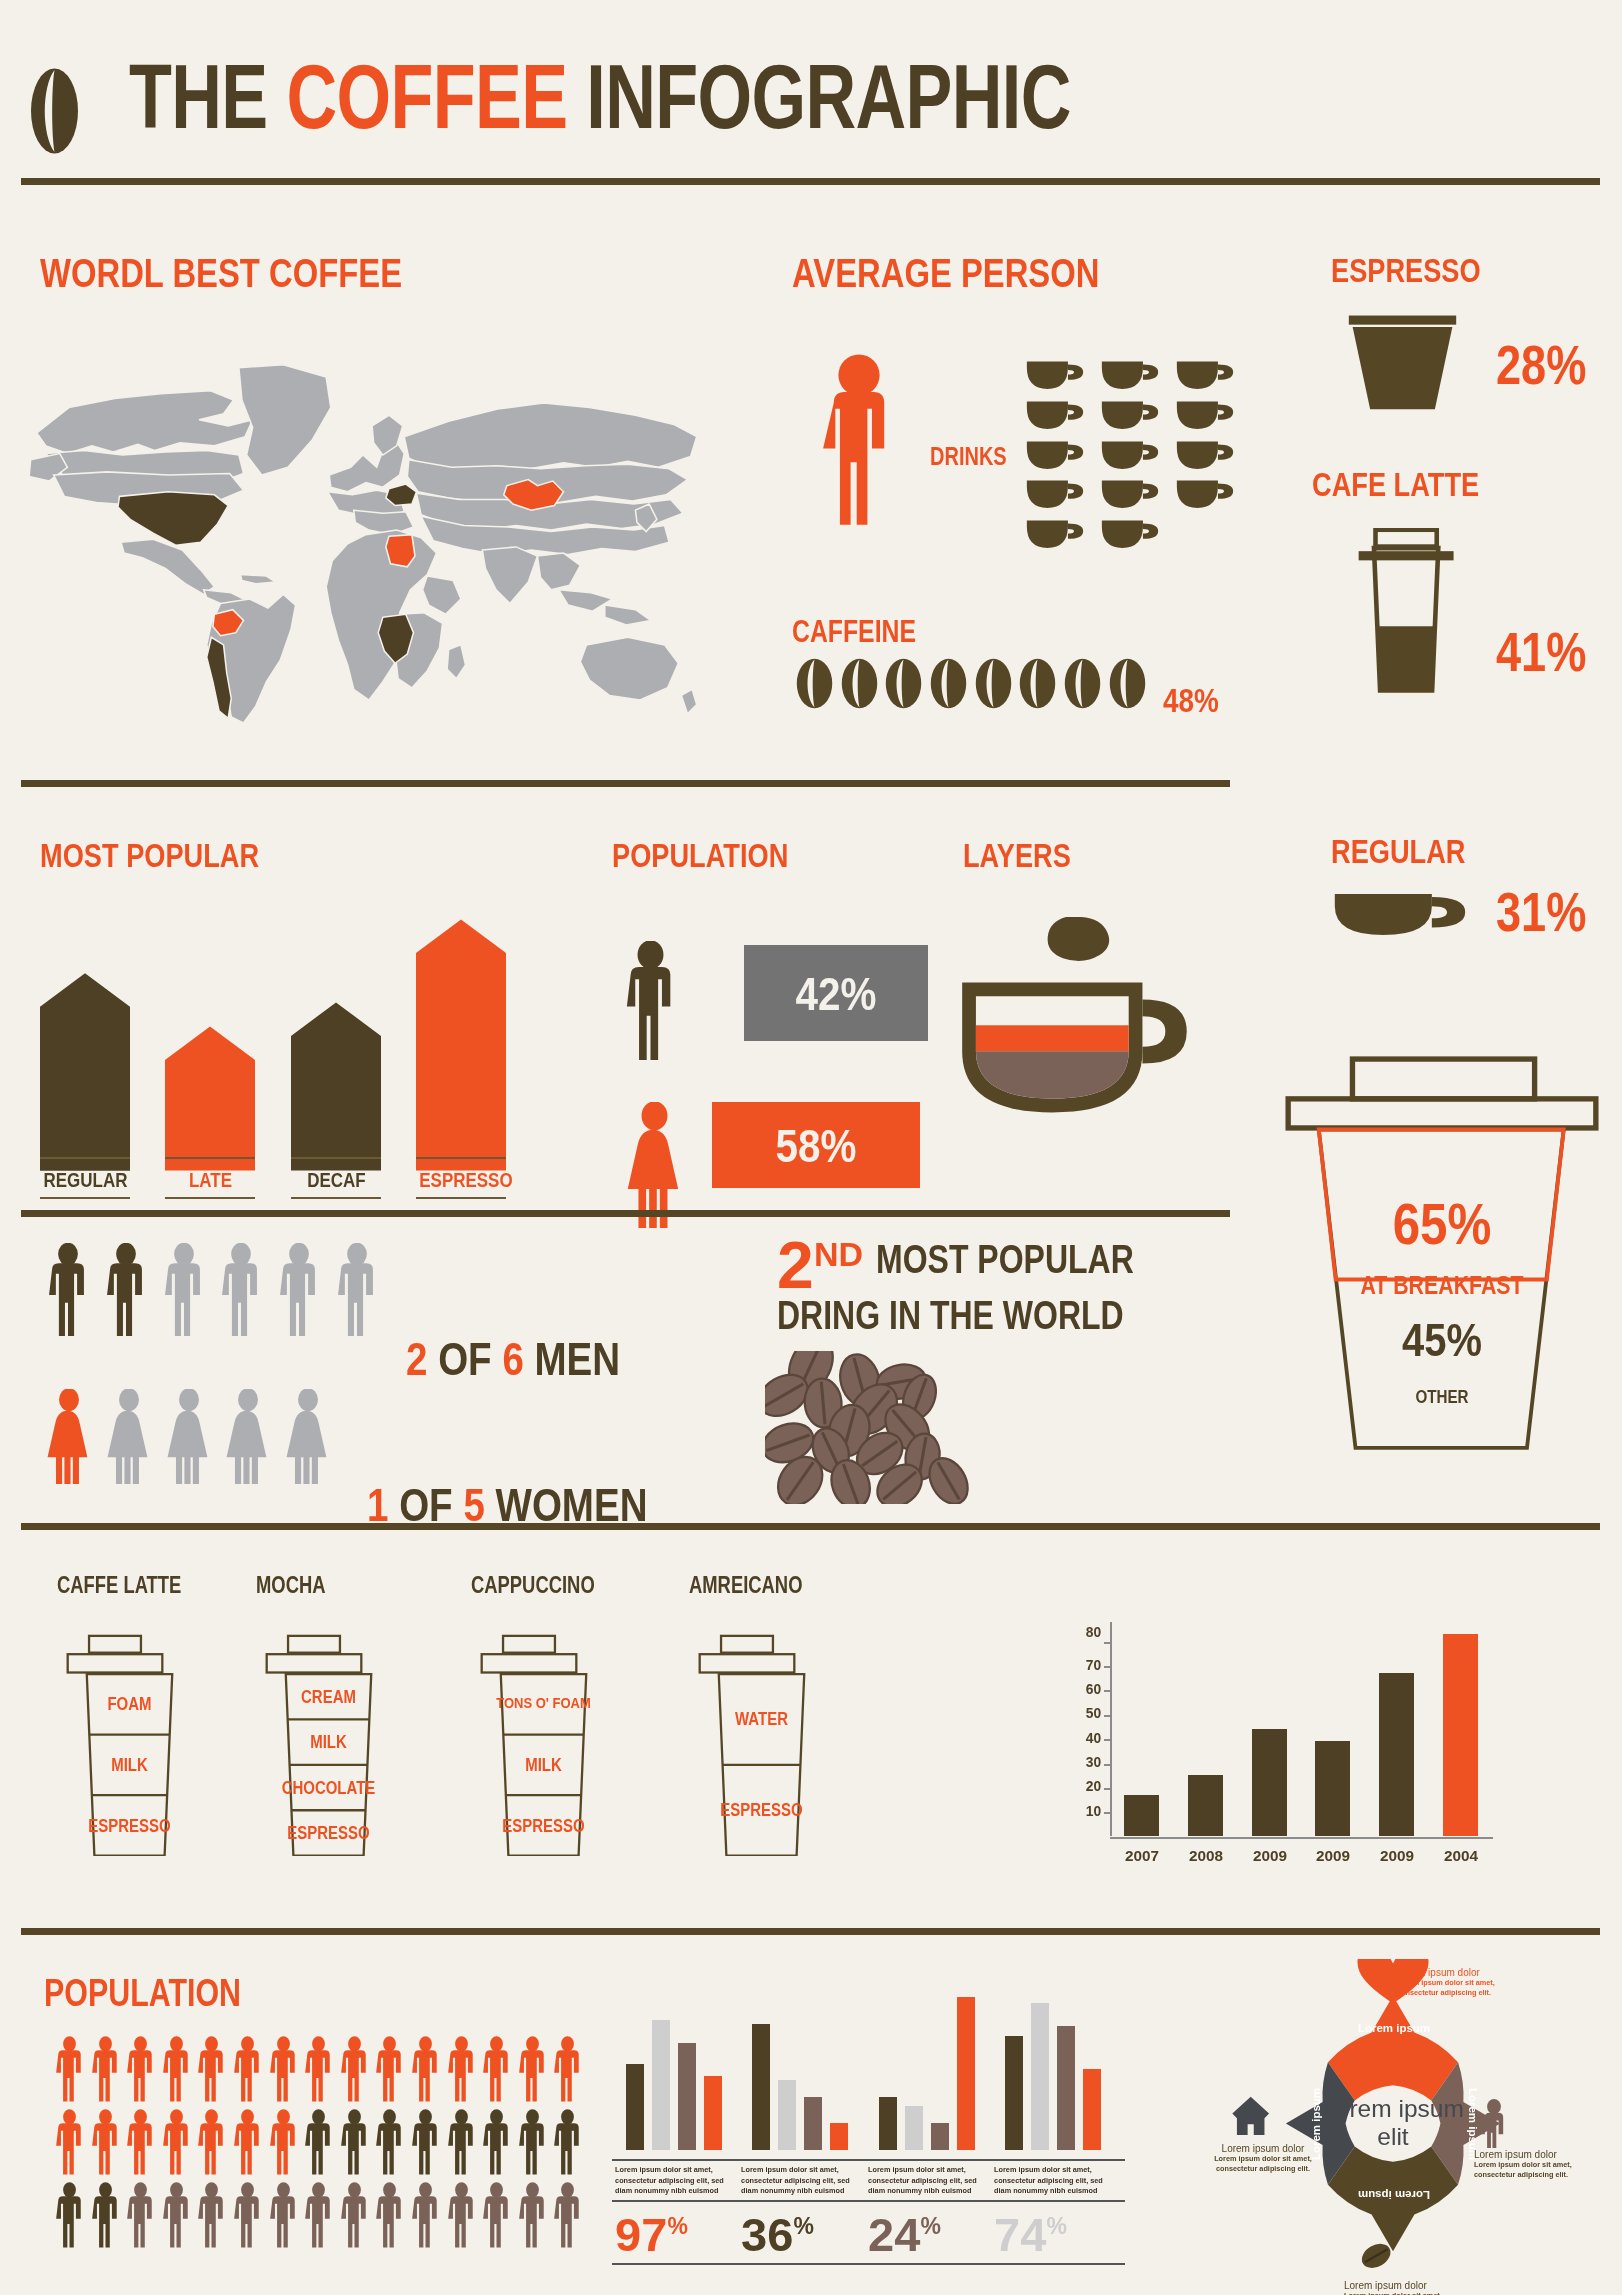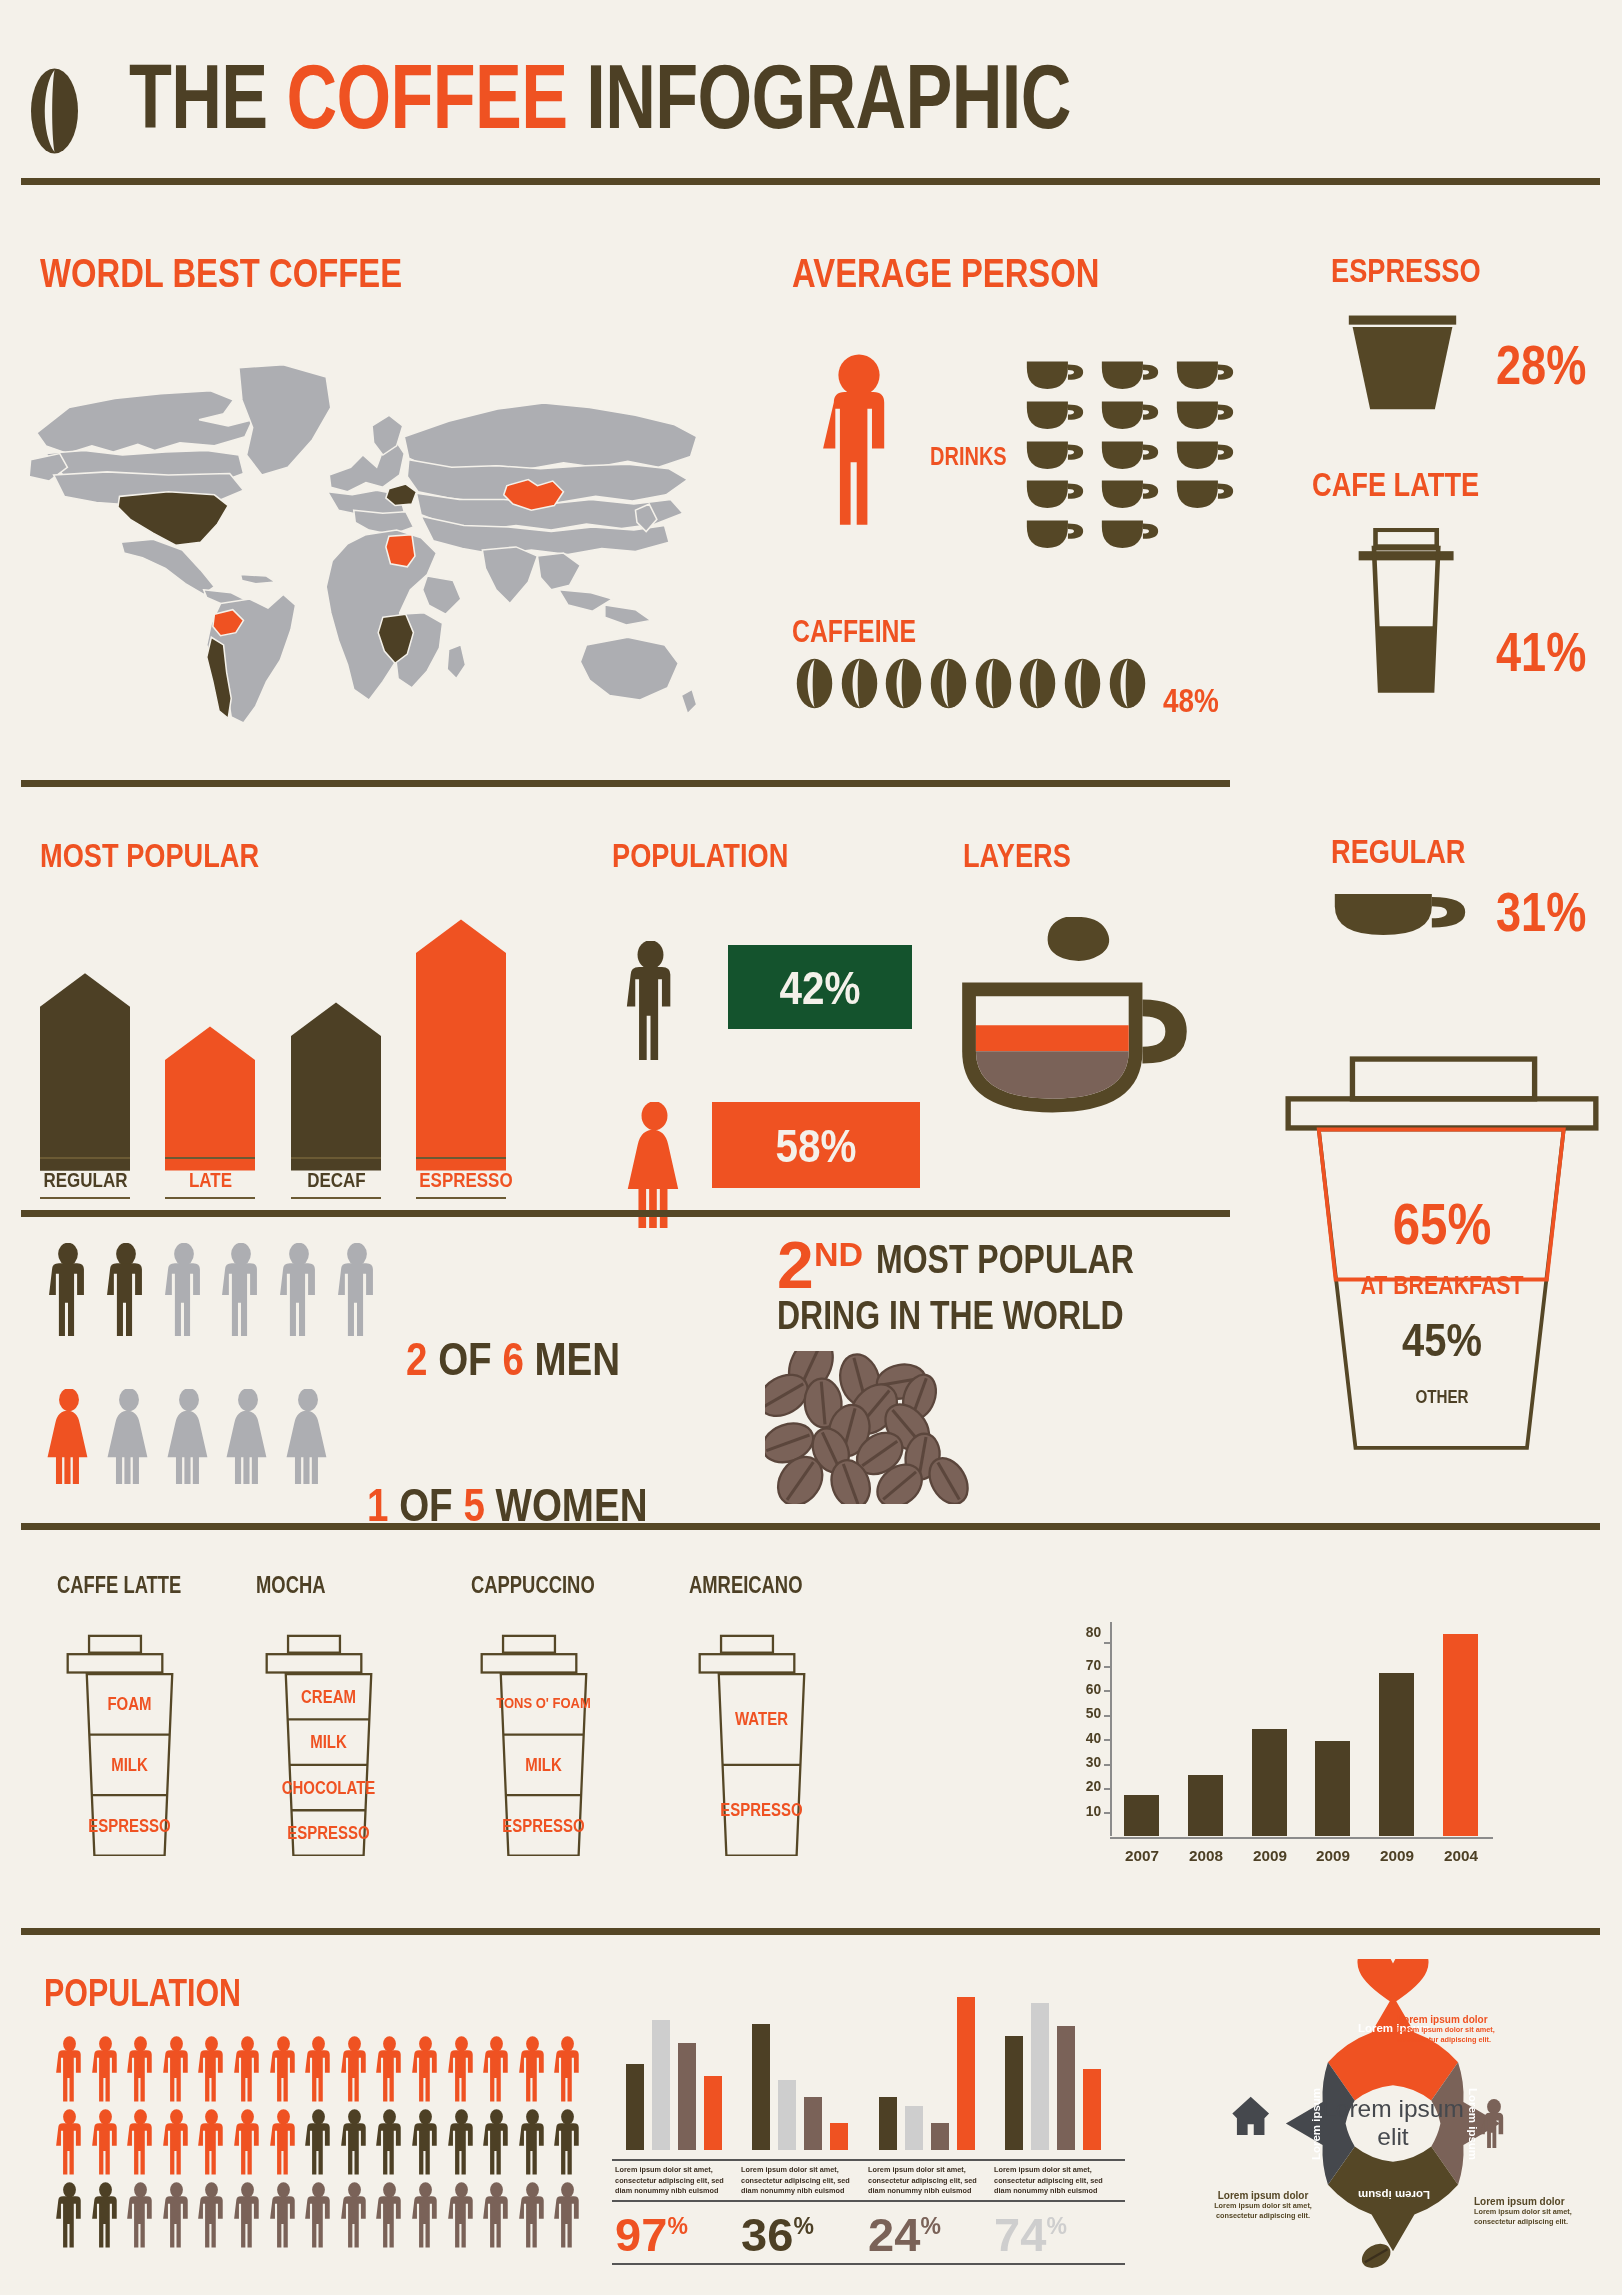--- a/index.html
+++ b/index.html
@@ -120,21 +120,21 @@
   .mg-bars{ position:absolute; bottom:0; left:0; height:176px; width:134px; }
   .mg-bar{ position:absolute; bottom:0; width:18.4px; }
   .mg-rule{ position:absolute; height:1.5px; background:#555; left:0; width:134px;}
   .mg-txt{ position:absolute; font-size:7.3px; line-height:1.45; color:#3c2f22; width:122px; font-weight:bold;}
   .mg-pct{ position:absolute; font-weight:bold; font-size:47px; white-space:nowrap; font-family:"Liberation Sans", sans-serif;}
   .mg-pct sup{ font-size:23px; font-weight:bold; }
 
   
   #donut{ position:absolute; left:1171px; top:1959px; width:444px; height:329px; }
   .dn-lab{ position:absolute; }
-  .dn-h{ font-size:10px; font-weight:bold; white-space:nowrap;margin-top:47px; }
+  .dn-h{ font-size:10px; font-weight:normal; white-space:nowrap; }
   .dn-p{ font-size:7.3px; font-weight:bold; line-height:1.4; width:122px; }
 </style>
 </head>
 <body>
 
 <div id="header">
   <svg id="bean-logo" viewBox="0 0 62 112">
     <ellipse cx="31" cy="56" rx="31" ry="56" fill="#4d4025"></ellipse>
     <path d="M31 2 C14 24 14 88 31 110 C27 86 27 26 31 2 Z" fill="#f4f1ea"></path>
   </svg>
@@ -346,21 +346,21 @@
     <div class="mp-rule" style="left: 376px; top: 277px; width: 90px;"></div>
     <div class="mp-lab cond" style="left: 370px; top: 288px; width: 103px; color: rgb(239, 82, 34);">ESPRESSO</div>
     <div class="mp-rule" style="left: 376px; top: 317px; width: 90px;"></div>
   </div>
 
 <div class="sect-title cond" style="left:612px; top:838px; font-size:34px;">POPULATION</div>
 <svg style="position:absolute;left:620px;top:941px;width:61px;height:122px;" viewBox="0 0 80 160">
   <ellipse cx="40" cy="18" rx="17" ry="19" fill="#4d4025"></ellipse>
   <path d="M14 44 q0-10 11-10 h30 q11 0 11 10 v42 h-11 v-36 h-5 v106 h-10 v-58 h-5 v58 h-10 v-106 h-5 v36 h-11 Z" fill="#4d4025"></path>
 </svg>
-<div class="popbar" style="left:728px;top:945px;width:184px;height:84px;background:#14532d;">
+<div class="popbar" style="left:744px;top:945px;width:184px;height:96px;background:#737373;">
     <span class="cond">42%</span>
   </div>
 
 <svg style="position:absolute;left:620px;top:1102px;width:69px;height:126px;" viewBox="0 0 90 165">
   <ellipse cx="45" cy="18" rx="17" ry="19" fill="#ef5222"></ellipse>
   <path d="M45 36 q-18 0 -22 20 l-13 58 h14 v51 h10 v-51 h4 v51 h10 v-51 h4 v51 h10 v-51 h14 l-13 -58 q-4 -20 -22 -20 Z" fill="#ef5222"></path>
 </svg>
 <div class="popbar" style="left:712px;top:1102px;width:208px;height:86px;background:#ef5222;">
     <span class="cond">58%</span>
   </div>

